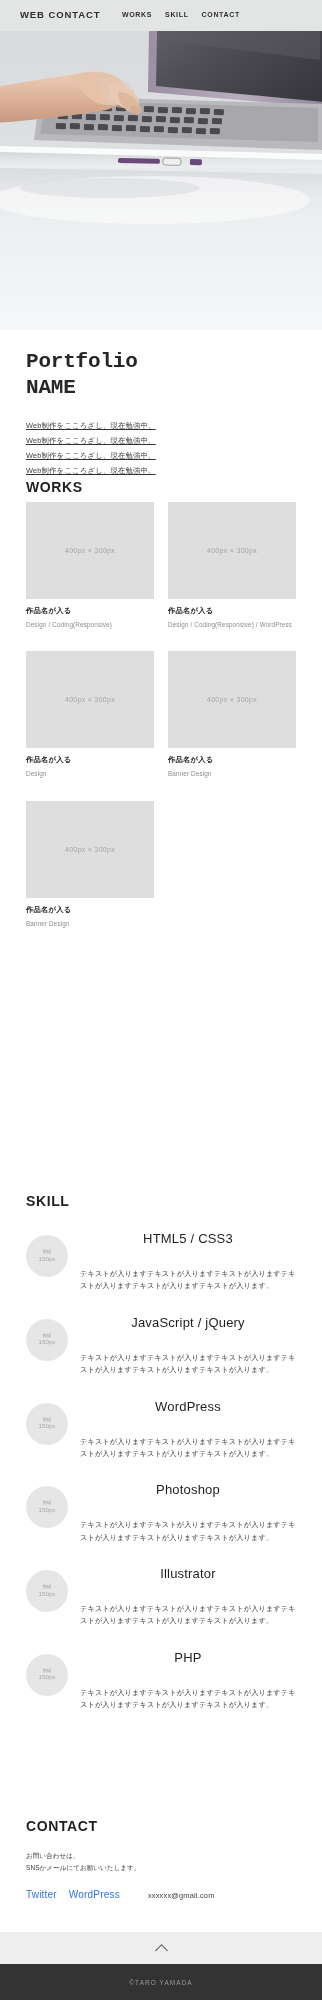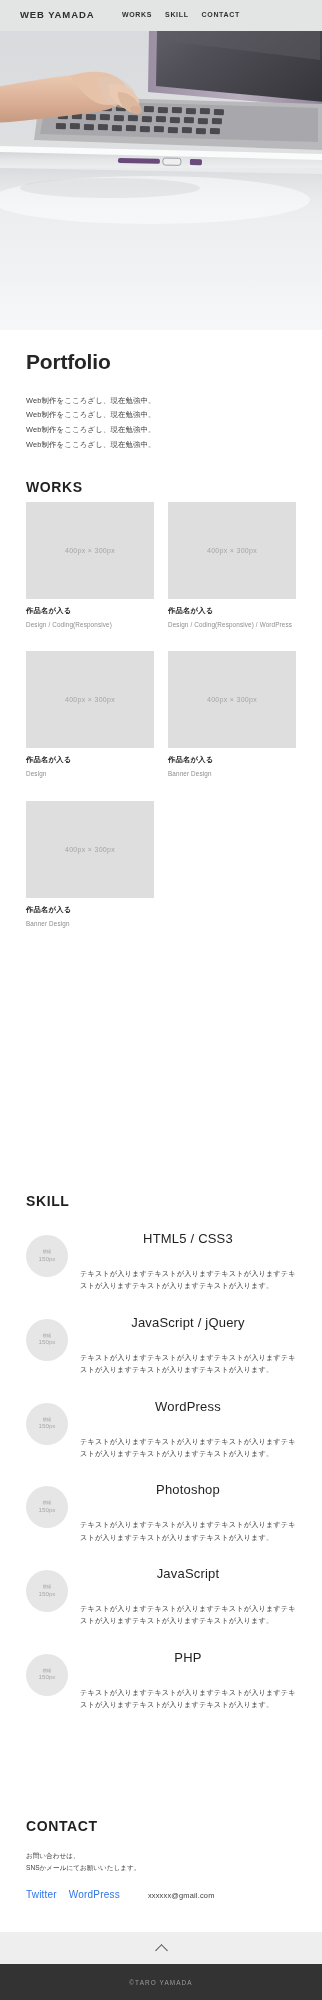--- a/index.html
+++ b/index.html
@@ -37,24 +37,24 @@
     width: 322px; height: 330px;
     overflow: hidden;
     background: #dcdddf;
   }
   .hero svg { display: block; width: 322px; height: 330px; }
 
   
   .intro { position: absolute; top: 349px; left: 0; width: 322px; padding: 0 26px; }
   .intro-title {
     font-size: 21px; font-weight: bold; line-height: 1.22;
-    letter-spacing: -0.2px; color: #262626;
+    letter-spacing: -0.2px; color: #262626; font-family: Liberation Mono, monospace;
   }
   .intro-title .line2 { display: block; }
-  .intro-body { margin-top: 19px; }
+  .intro-body { margin-top: 19px; text-decoration: underline; }
   .intro-body p {
     font-size: 7.4px; line-height: 2.0; color: #3c3c3c; letter-spacing: 0.15px;
   }
 
   
   .section-title {
     font-size: 14px; font-weight: bold; letter-spacing: 0.6px; color: #1f1f1f;
   }
 
   
@@ -247,31 +247,32 @@
     <ellipse cx="136" cy="110" rx="6" ry="4" fill="#d6ae95" transform="rotate(18 136 110)"></ellipse>
 
     <rect x="0" y="168" width="322" height="162" fill="url(#deskGrad)"></rect>
     <path d="M0 168 L322 174 L322 226 L0 214 Z" fill="url(#reflGrad)" opacity="0.7"></path>
     <ellipse cx="150" cy="200" rx="160" ry="24" fill="#ffffff" opacity="0.5"></ellipse>
     <ellipse cx="110" cy="188" rx="90" ry="10" fill="#c8cace" opacity="0.35"></ellipse>
   </svg>
 </div>
 
 <header class="site-header">
-  <div class="brand">WEB YAMADA</div>
+  <div class="brand">WEB CONTACT</div>
   <nav class="nav">
     <a class="nav-link" href="#">WORKS</a>
     <a class="nav-link" href="#">SKILL</a>
     <a class="nav-link" href="#">CONTACT</a>
   </nav>
 </header>
 
 <section class="intro">
   <h1 class="intro-title">
     <span>Portfolio</span>
+    <span class="line2">NAME</span>
   </h1>
   <div class="intro-body">
     <p>Web制作をこころざし、現在勉強中。</p>
     <p>Web制作をこころざし、現在勉強中。</p>
     <p>Web制作をこころざし、現在勉強中。</p>
     <p>Web制作をこころざし、現在勉強中。</p>
   </div>
 </section>
 
 <section class="works">
@@ -368,21 +369,21 @@
         <div class="skill-desc">テキストが入りますテキストが入りますテキストが入りますテキストが入りますテキストが入りますテキストが入ります。</div>
       </div>
     </div>
 
     <div class="skill-item">
       <div class="skill-circle">
         <span class="c1">横幅</span>
         <span class="c2">150px</span>
       </div>
       <div class="skill-text">
-        <div class="skill-name">JavaScript</div>
+        <div class="skill-name">Illustrator</div>
         <div class="skill-desc">テキストが入りますテキストが入りますテキストが入りますテキストが入りますテキストが入りますテキストが入ります。</div>
       </div>
     </div>
 
     <div class="skill-item">
       <div class="skill-circle">
         <span class="c1">横幅</span>
         <span class="c2">150px</span>
       </div>
       <div class="skill-text">

